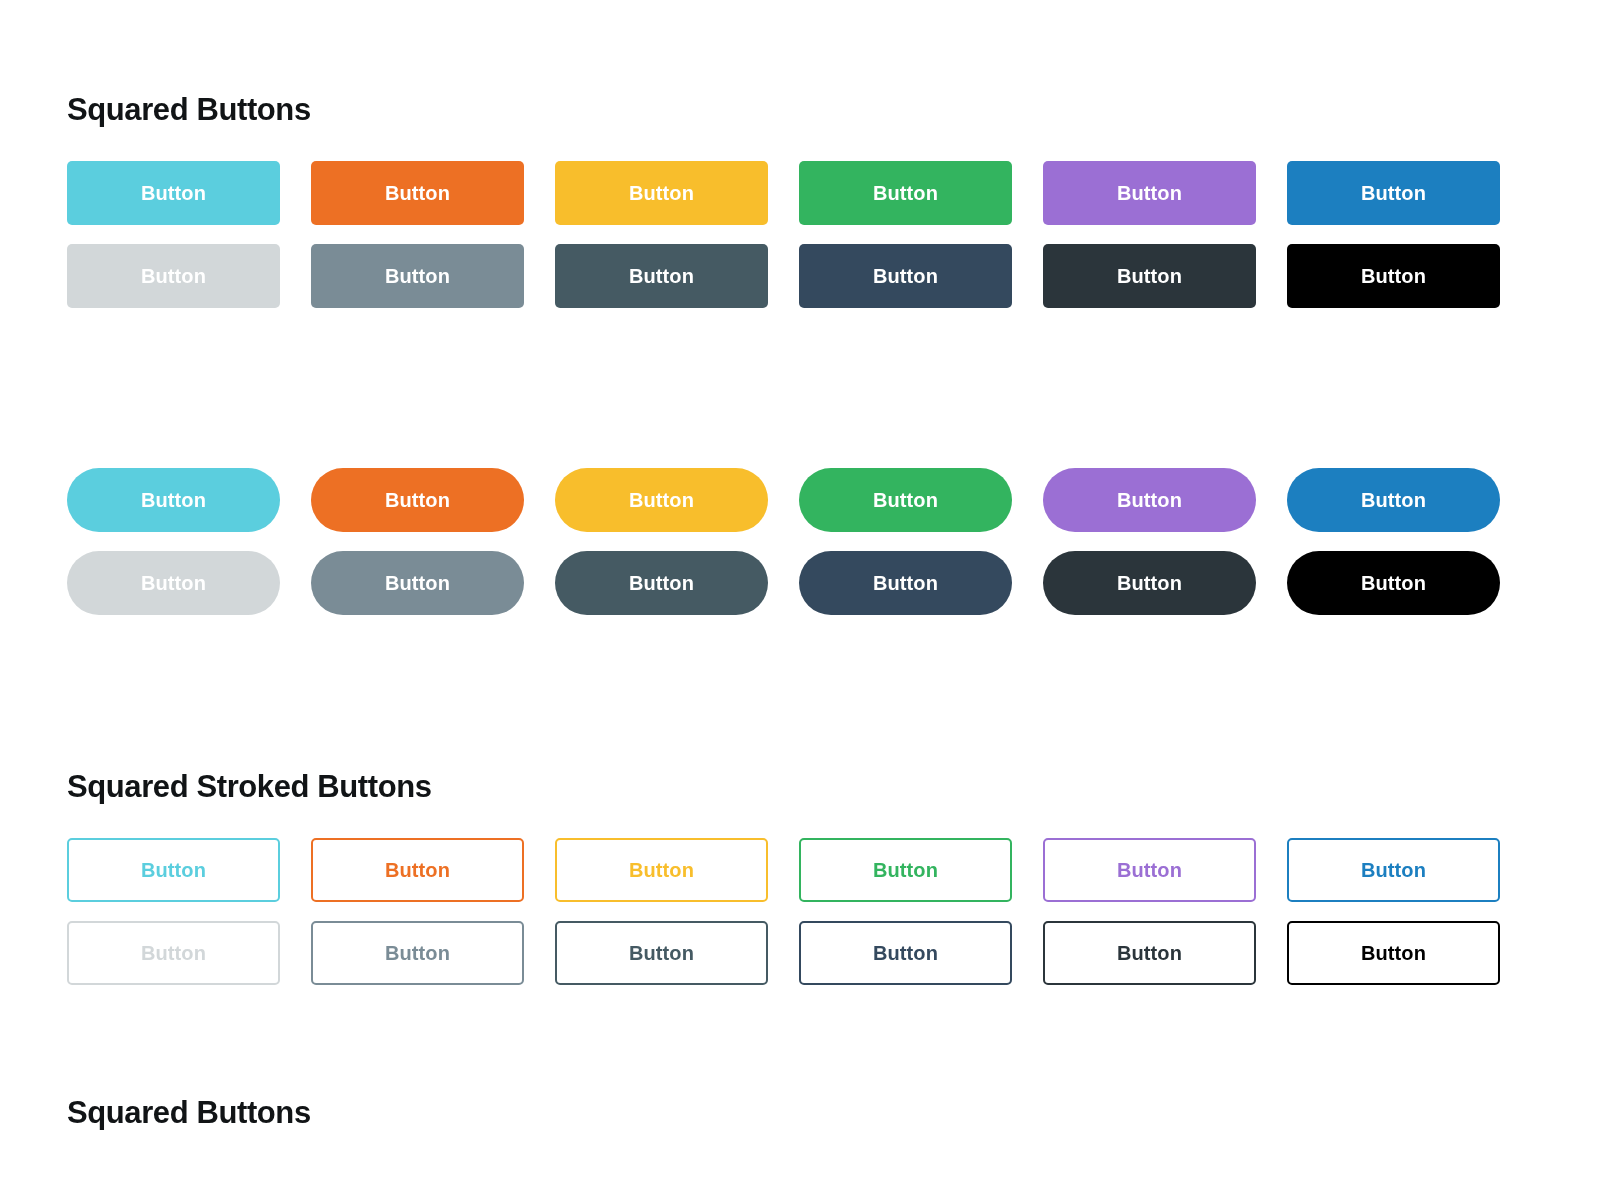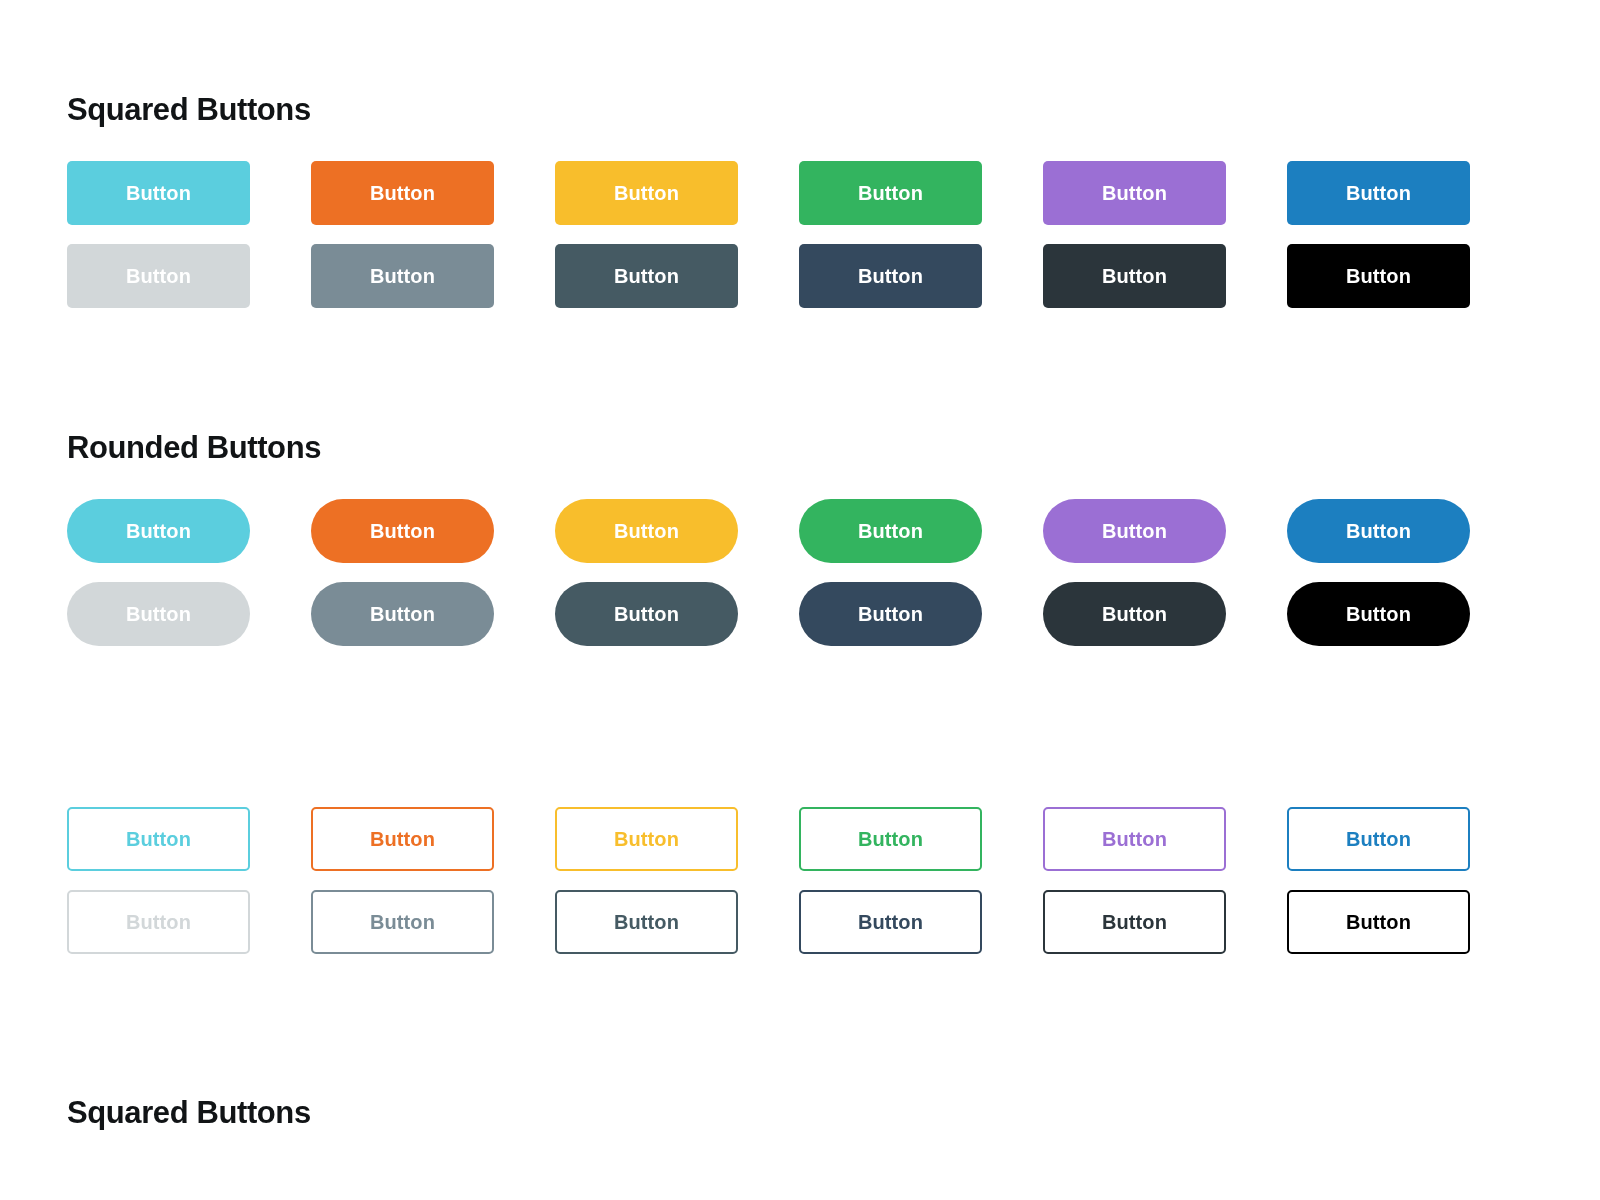--- a/index.html
+++ b/index.html
@@ -36,21 +36,21 @@
   }
 
   .btn-grid {
     display: grid;
     grid-template-columns: repeat(6, 213px);
     column-gap: 31px;
     row-gap: 19px;
   }
 
   .btn {
-    width: 183px;
+    width: 213px;
     height: 64px;
     display: flex;
     align-items: center;
     justify-content: center;
     font-size: 20px;
     font-weight: 600;
     letter-spacing: 0.1px;
     line-height: 1;
     border: 0;
     outline: 0;
@@ -98,38 +98,38 @@
         <button class="btn shape-squared" style="background: rgb(210, 215, 217); color: rgb(255, 255, 255);">Button</button>
         <button class="btn shape-squared" style="background: rgb(122, 140, 150); color: rgb(255, 255, 255);">Button</button>
         <button class="btn shape-squared" style="background: rgb(69, 90, 99); color: rgb(255, 255, 255);">Button</button>
         <button class="btn shape-squared" style="background: rgb(52, 73, 94); color: rgb(255, 255, 255);">Button</button>
         <button class="btn shape-squared" style="background: rgb(43, 53, 59); color: rgb(255, 255, 255);">Button</button>
         <button class="btn shape-squared" style="background: rgb(0, 0, 0); color: rgb(255, 255, 255);">Button</button>
       </div>
   </section>
 
   <section class="section" id="sec-rounded">
-    <h2 class="section-title">Rounded Buttons</h2>
     <div class="btn-grid">
         <button class="btn shape-rounded" style="background: rgb(91, 206, 222); color: rgb(255, 255, 255);">Button</button>
         <button class="btn shape-rounded" style="background: rgb(237, 112, 36); color: rgb(255, 255, 255);">Button</button>
         <button class="btn shape-rounded" style="background: rgb(248, 190, 44); color: rgb(255, 255, 255);">Button</button>
         <button class="btn shape-rounded" style="background: rgb(51, 180, 95); color: rgb(255, 255, 255);">Button</button>
         <button class="btn shape-rounded" style="background: rgb(155, 111, 212); color: rgb(255, 255, 255);">Button</button>
         <button class="btn shape-rounded" style="background: rgb(28, 127, 192); color: rgb(255, 255, 255);">Button</button>
         <button class="btn shape-rounded" style="background: rgb(210, 215, 217); color: rgb(255, 255, 255);">Button</button>
         <button class="btn shape-rounded" style="background: rgb(122, 140, 150); color: rgb(255, 255, 255);">Button</button>
         <button class="btn shape-rounded" style="background: rgb(69, 90, 99); color: rgb(255, 255, 255);">Button</button>
         <button class="btn shape-rounded" style="background: rgb(52, 73, 94); color: rgb(255, 255, 255);">Button</button>
         <button class="btn shape-rounded" style="background: rgb(43, 53, 59); color: rgb(255, 255, 255);">Button</button>
         <button class="btn shape-rounded" style="background: rgb(0, 0, 0); color: rgb(255, 255, 255);">Button</button>
       </div>
   </section>
 
   <section class="section" id="sec-stroked">
+    <h2 class="section-title">Squared Stroked Buttons</h2>
     <div class="btn-grid">
         <button class="btn shape-stroked" style="background: rgb(255, 255, 255); color: rgb(91, 206, 222); border-color: rgb(91, 206, 222);">Button</button>
         <button class="btn shape-stroked" style="background: rgb(255, 255, 255); color: rgb(237, 112, 36); border-color: rgb(237, 112, 36);">Button</button>
         <button class="btn shape-stroked" style="background: rgb(255, 255, 255); color: rgb(248, 190, 44); border-color: rgb(248, 190, 44);">Button</button>
         <button class="btn shape-stroked" style="background: rgb(255, 255, 255); color: rgb(51, 180, 95); border-color: rgb(51, 180, 95);">Button</button>
         <button class="btn shape-stroked" style="background: rgb(255, 255, 255); color: rgb(155, 111, 212); border-color: rgb(155, 111, 212);">Button</button>
         <button class="btn shape-stroked" style="background: rgb(255, 255, 255); color: rgb(28, 127, 192); border-color: rgb(28, 127, 192);">Button</button>
         <button class="btn shape-stroked" style="background: rgb(255, 255, 255); color: rgb(210, 215, 217); border-color: rgb(210, 215, 217);">Button</button>
         <button class="btn shape-stroked" style="background: rgb(255, 255, 255); color: rgb(122, 140, 150); border-color: rgb(122, 140, 150);">Button</button>
         <button class="btn shape-stroked" style="background: rgb(255, 255, 255); color: rgb(69, 90, 99); border-color: rgb(69, 90, 99);">Button</button>

